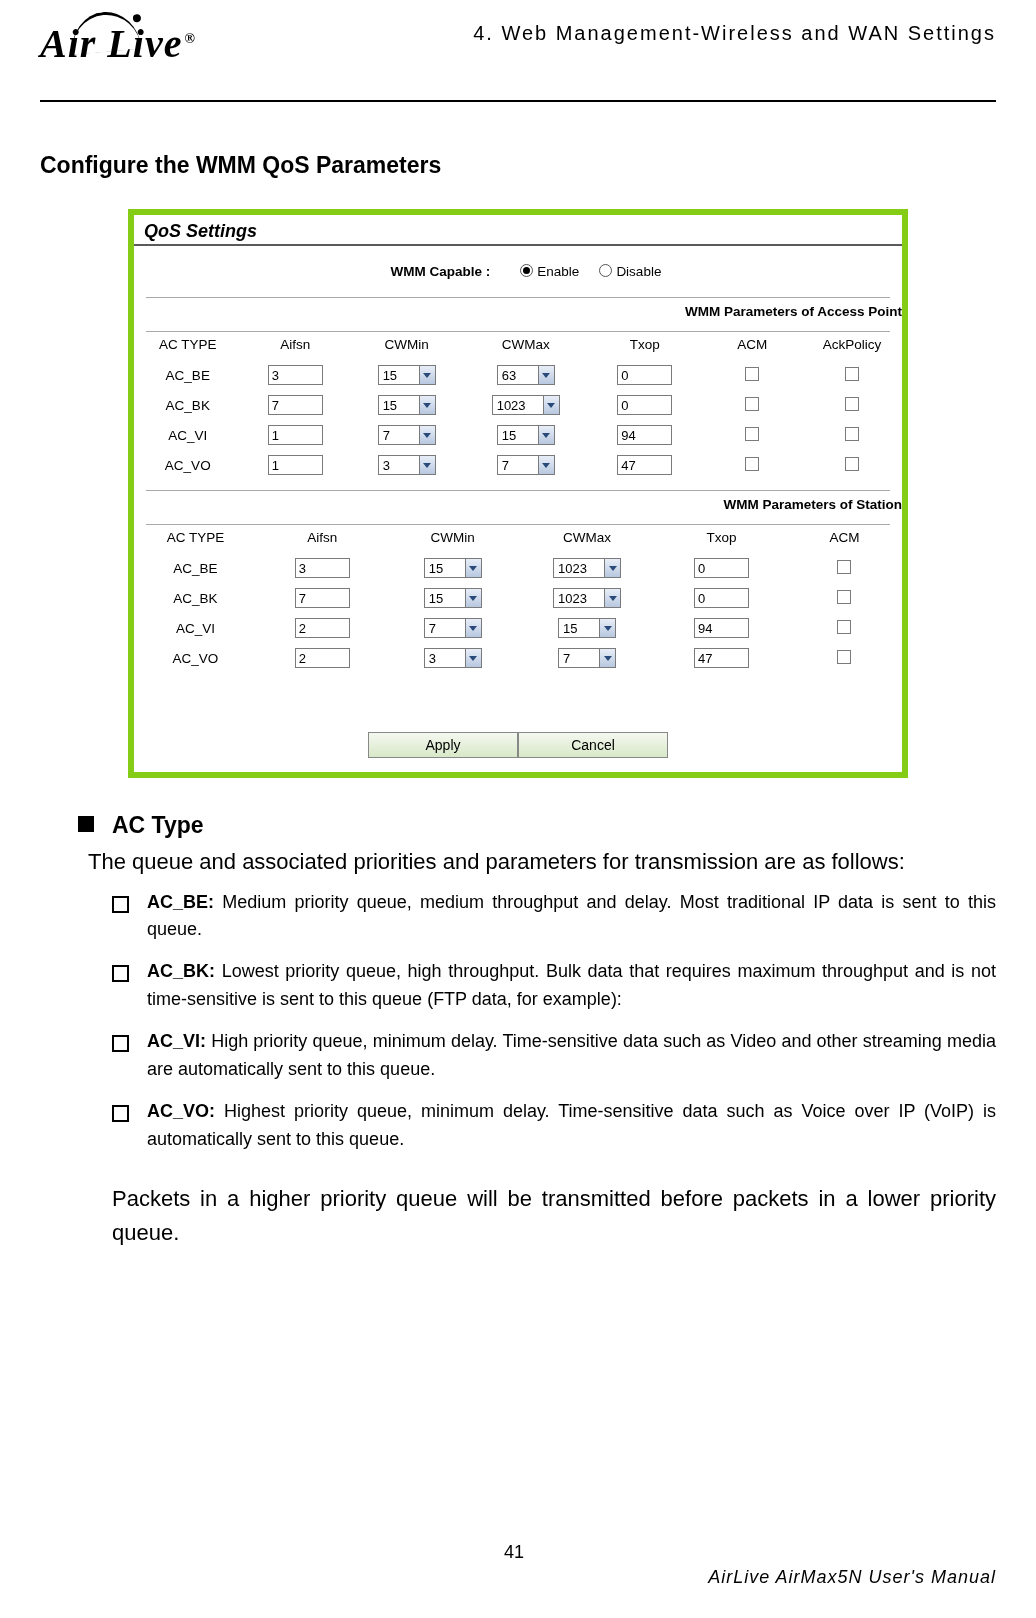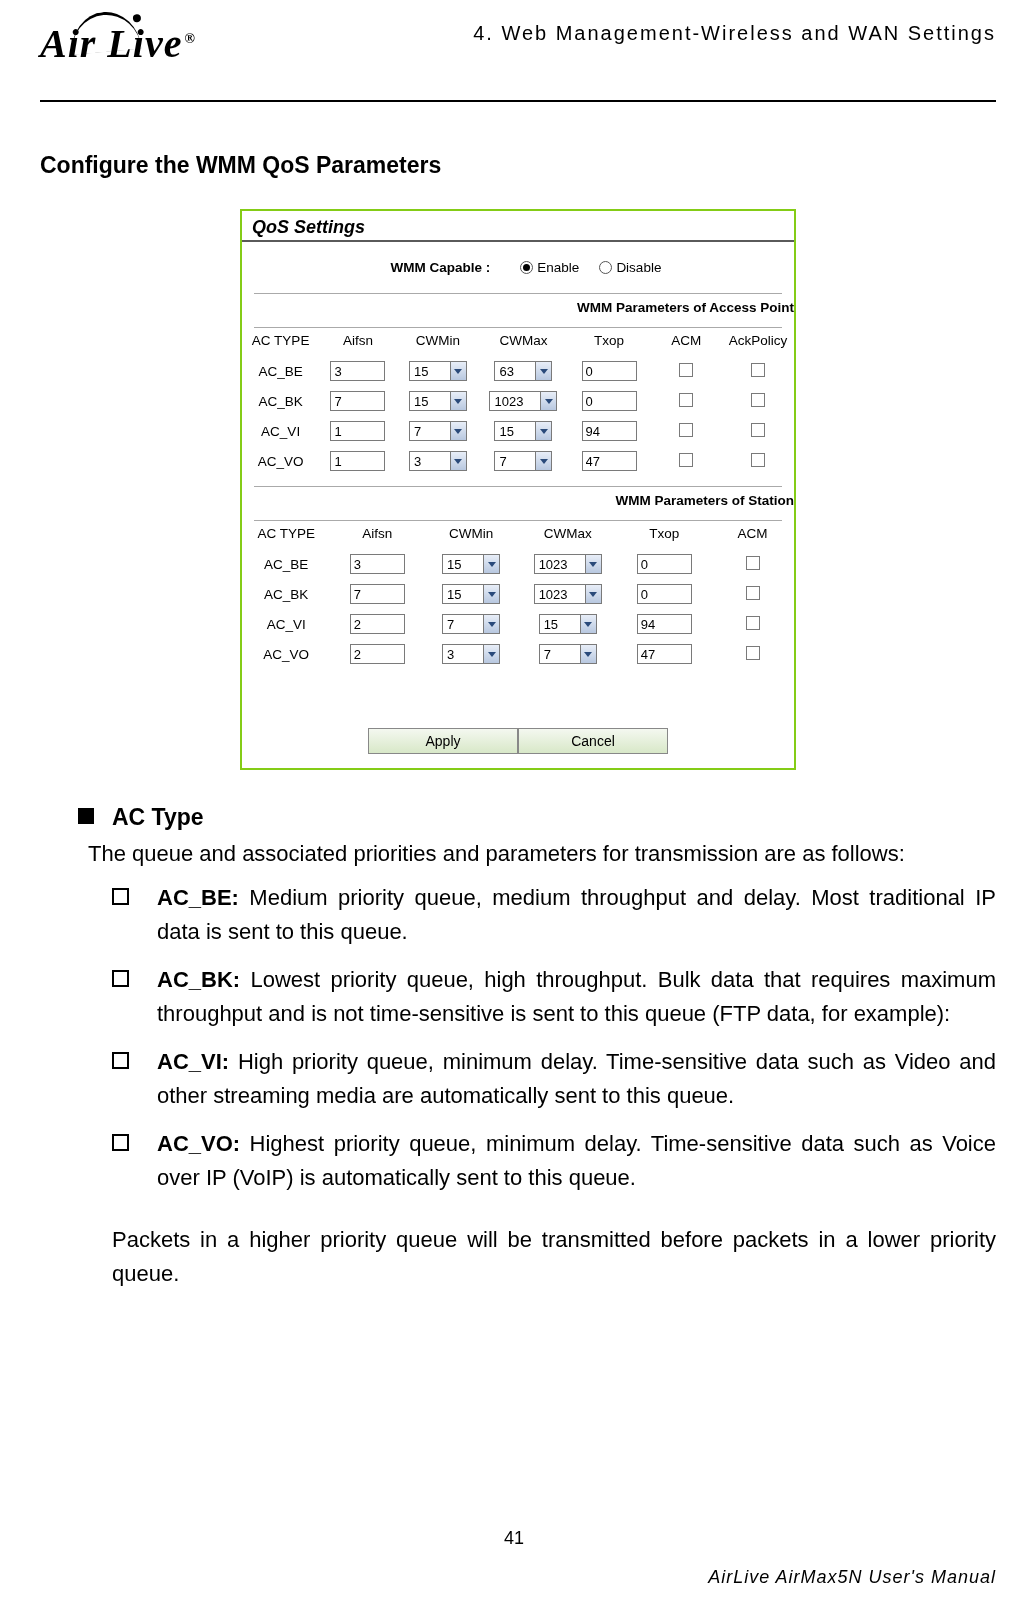--- a/index.html
+++ b/index.html
@@ -75,22 +75,22 @@
     font-weight: bold;
     margin: 28px 0 30px 0;
   }
   
   .figure-wrap {
     display: flex;
     justify-content: center;
     margin-bottom: 30px;
   }
   .figure {
-    border: 2px solid #84cc16;
-    width: 556px;
+    border: 6px solid #84cc16;
+    width: 780px;
     background: #fff;
     font-size: 13.5px;
   }
   .qos-title {
     font-style: italic;
     font-weight: bold;
     font-size: 18px;
     padding: 6px 10px 2px 10px;
     border-bottom: 2px solid #5a5a5a;
   }
@@ -100,21 +100,21 @@
     justify-content: center;
     gap: 20px;
     padding: 18px 0 18px 16px;
   }
   .wmm-capable-row .lbl {
     font-weight: bold;
     margin-right: 10px;
   }
   .radio-item {
     display: inline-flex;
-    align-items: center;
+    align-items: flex-start;
     gap: 4px;
   }
   .radio {
     width: 13px; height: 13px;
     border: 1px solid #555;
     border-radius: 50%;
     display: inline-block;
     position: relative;
     background: #fff;
   }
@@ -231,22 +231,22 @@
   .intro-line {
     font-size: 22px;
     margin: 4px 0 14px 48px;
     text-align: justify;
   }
   .sub-list {
     margin-left: 72px;
   }
   .sub-item {
     display: flex;
-    gap: 28px;
-    font-size: 22px;
+    gap: 18px;
+    font-size: 18px;
     line-height: 1.55;
     margin-bottom: 14px;
     text-align: justify;
   }
   .hollow-square {
     width: 17px; height: 17px;
     border: 2px solid #000;
     flex: 0 0 17px;
     margin-top: 7px;
   }
@@ -265,21 +265,21 @@
     right: 40px;
     font-size: 18px;
   }
   .page-num {
     text-align: center;
   }
   .manual-name {
     text-align: right;
     font-style: italic;
     letter-spacing: 1px;
-    margin-top: 18px;
+    margin-top: 4px;
   }
 </style>
 </head>
 <body>
 
 <div class="page">
 
   <div class="header-row">
     <div class="logo">
       <div class="swoosh"></div>

